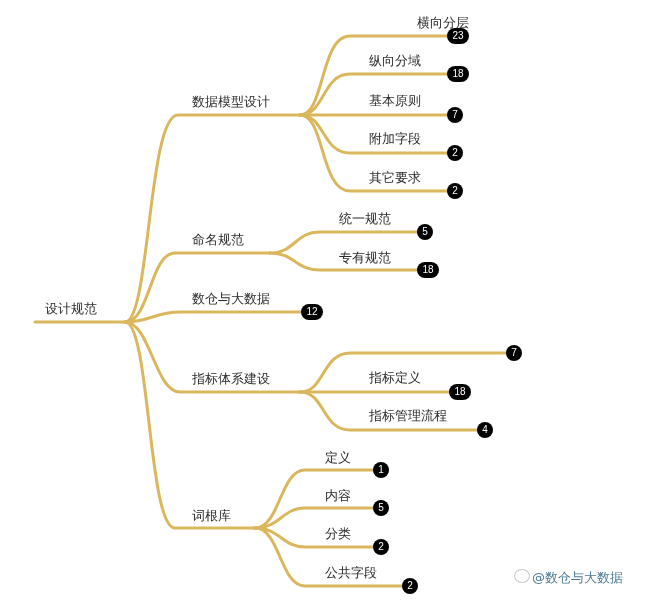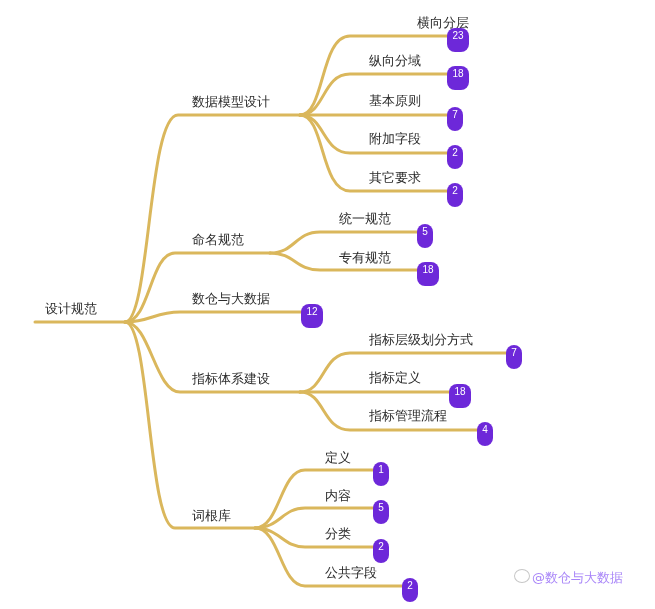--- a/index.html
+++ b/index.html
@@ -14,38 +14,38 @@
   #lines { position: absolute; left: 0; top: 0; }
   .lbl {
     position: absolute;
     font-size: 13px;
     color: #2b2b2b;
     white-space: nowrap;
     line-height: 16px;
   }
   .badge {
     position: absolute;
-    height: 24px;
+    height: 16px;
     min-width: 16px;
     padding: 0 3px;
     box-sizing: border-box;
     border-radius: 8px;
-    background: #6d28d9;
+    background: #000000;
     color: #ffffff;
     font-size: 10px;
     line-height: 16px;
     text-align: center;
     font-family: "Liberation Sans", sans-serif;
   }
   .badge.wide { min-width: 22px; }
   .watermark {
     position: absolute;
     left: 514px; top: 569px;
     font-size: 13px;
-    color: #8b5cf6;
+    color: #0c4a6e;
     opacity: 0.75;
     white-space: nowrap;
   }
   .wm-icon {
     display: inline-block;
     width: 14px; height: 12px;
     border: 1px solid #b5b5b5;
     border-radius: 50%;
     margin-right: 2px;
     vertical-align: -1px;
@@ -104,21 +104,20 @@
   <div class="lbl" style="left:192px; top:232px;">命名规范</div>
   <div class="lbl" style="left:339px; top:211px;">统一规范</div>
   <div class="badge" style="left:417px; top:224px;">5</div>
   <div class="lbl" style="left:339px; top:250px;">专有规范</div>
   <div class="badge wide" style="left:417px; top:262px;">18</div>
 
   <div class="lbl" style="left:192px; top:291px;">数仓与大数据</div>
   <div class="badge wide" style="left:301px; top:304px;">12</div>
 
   <div class="lbl" style="left:192px; top:371px;">指标体系建设</div>
-  <div class="lbl" style="left:369px; top:332px;">指标层级划分方式</div>
   <div class="badge" style="left:506px; top:345px;">7</div>
   <div class="lbl" style="left:369px; top:370px;">指标定义</div>
   <div class="badge wide" style="left:449px; top:384px;">18</div>
   <div class="lbl" style="left:369px; top:408px;">指标管理流程</div>
   <div class="badge" style="left:477px; top:422px;">4</div>
 
   <div class="lbl" style="left:192px; top:508px;">词根库</div>
   <div class="lbl" style="left:325px; top:450px;">定义</div>
   <div class="badge" style="left:373px; top:462px;">1</div>
   <div class="lbl" style="left:325px; top:488px;">内容</div>

